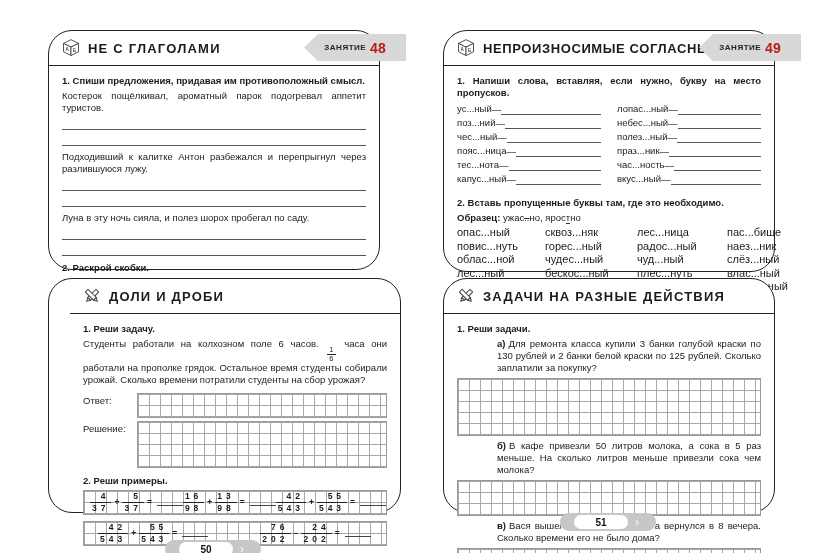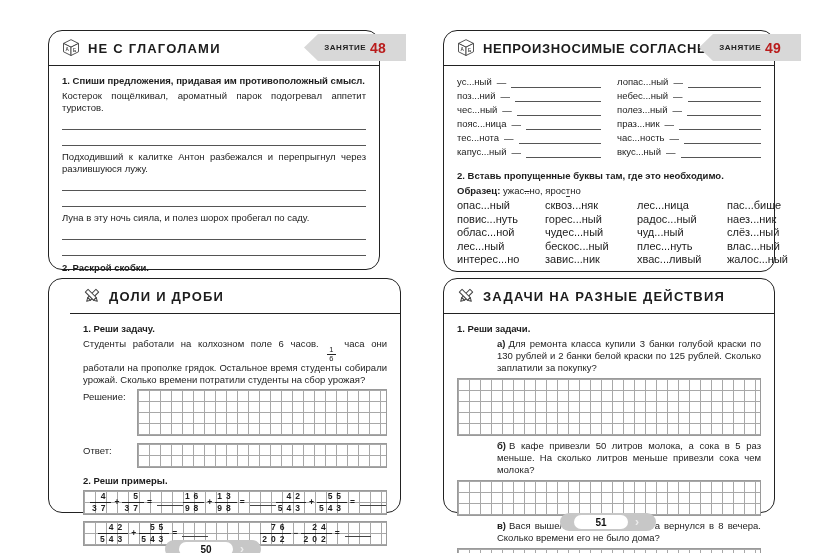--- a/index.html
+++ b/index.html
@@ -1,19 +1,19 @@
 <!DOCTYPE html>
 <html><head>
 <meta charset="utf-8">
 <style>
   html,body{margin:0;padding:0;background:#ffffff;}
   body{font-family:"Liberation Sans","DejaVu Sans",sans-serif;color:#1c1c1c;}
   #stage{position:relative;width:820px;height:553px;background:#ffffff;overflow:hidden;}
 
-  .panel{position:absolute;background:#fff;border:1.6px solid #222;border-radius:14px;}
+  .panel{position:absolute;background:#fff;border:1.6px solid #222;border-radius:24px;}
   .panel-header{position:relative;display:flex;align-items:center;gap:7px;
     height:34px;padding:0 12px;border-bottom:1.5px solid #222;}
   .panel-title{font-weight:bold;font-size:13px;letter-spacing:1.2px;white-space:nowrap;}
   .hdr-icon{width:20px;height:20px;flex:0 0 auto;}
 
   .lesson-tab{position:absolute;top:3px;right:-27px;width:102px;height:27px;background:#d8d8d8;
     clip-path:polygon(0 50%,14px 0,100% 0,100% 100%,14px 100%);
     display:flex;align-items:center;justify-content:center;gap:4px;z-index:3;}
   .lesson-tab .lbl{font-size:8px;font-weight:bold;letter-spacing:.5px;color:#222;}
   .lesson-tab .num{font-size:14px;font-weight:bold;color:#b91c1c;}
@@ -22,21 +22,21 @@
   .task-heading{font-weight:bold;margin:2px 0 3px 0;text-align:justify;}
   .sentence{text-align:justify;}
   .write-line{height:15px;border-bottom:1px solid #555;}
 
   .bracket-row{display:flex;margin-top:2px;}
   .bracket-cell{flex:1;display:flex;align-items:flex-end;gap:5px;padding-right:14px;}
   .bracket-cell .word{white-space:nowrap;}
   .bracket-cell .ul{flex:1;border-bottom:1px solid #555;height:9px;}
 
   .fill-rows{display:grid;grid-template-columns:1fr 1fr;column-gap:16px;row-gap:1px;margin-top:2px;}
-  .fill-cell{display:flex;align-items:flex-end;gap:5px;height:13px;}
+  .fill-cell{display:flex;align-items:flex-end;height:13px;}
   .fill-cell .word{white-space:nowrap;}
   .fill-cell .dash{transform:translateY(1px);}
   .fill-cell .ul{flex:1;border-bottom:1px solid #555;height:9px;}
 
   .sample-line{text-align:left;margin:1px 0 2px 0;}
   .sample-line b{font-weight:bold;}
   .struck{text-decoration:line-through;}
   .tline{border-bottom:1px solid #333;}
 
   .word-grid{display:grid;grid-template-columns:88px 92px 90px auto;row-gap:1.5px;margin-top:2px;font-size:11px;}
@@ -140,20 +140,21 @@
         <text x="5.5" y="16" font-size="5.5" fill="#444" font-weight="bold">А</text>
         <text x="14.5" y="17" font-size="5.5" fill="#444" font-weight="bold">Б</text>
       </svg>
       <span class="panel-title" style="letter-spacing:.6px;">НЕПРОИЗНОСИМЫЕ СОГЛАСНЫЕ</span>
       <span class="lesson-tab">
         <span class="lbl">ЗАНЯТИЕ</span>
         <span class="num">49</span>
       </span>
     </div>
     <div class="panel-body">
+      <div class="task-heading">1. Напиши слова, вставляя, если нужно, букву на место пропусков.</div>
       <div class="fill-rows">
         <div class="fill-cell">
             <span class="word">ус...ный</span>
             <span class="dash">—</span>
             <span class="ul"></span>
           </div>
         <div class="fill-cell">
             <span class="word">лопас...ный</span>
             <span class="dash">—</span>
             <span class="ul"></span>
@@ -259,27 +260,27 @@
     <div class="panel-body">
       <div class="task-heading">1. Реши задачу.</div>
       <div class="prob">
         <span>Студенты работали на колхозном поле 6 часов.</span>
         <span class="inline-frac">
             <span class="fn">1</span>
             <span class="fd2">6</span>
           </span>
         <span>часа они работали на прополке грядок. Остальное время студенты собирали урожай. Сколько времени потратили студенты на сбор урожая?</span>
       </div>
+      <div class="sol-row" style="margin-top:7px;">
+        <div class="sol-label">Ответ:</div>
+        <div class="grid ans-grid"></div>
+      </div>
       <div class="sol-row">
         <div class="sol-label">Решение:</div>
         <div class="grid sol-grid"></div>
-      </div>
-      <div class="sol-row" style="margin-top:7px;">
-        <div class="sol-label">Ответ:</div>
-        <div class="grid ans-grid"></div>
       </div>
       <div class="task-heading" style="margin-top:7px;">2. Реши примеры.</div>
 
       <div class="grid frac-band" style="justify-content:space-between;padding:0 6px;">
         <span class="ex">
           <span class="frac">
               <span class="fn">4</span>
               <span class="fd">37</span>
             </span>
           <span class="op">+</span>

